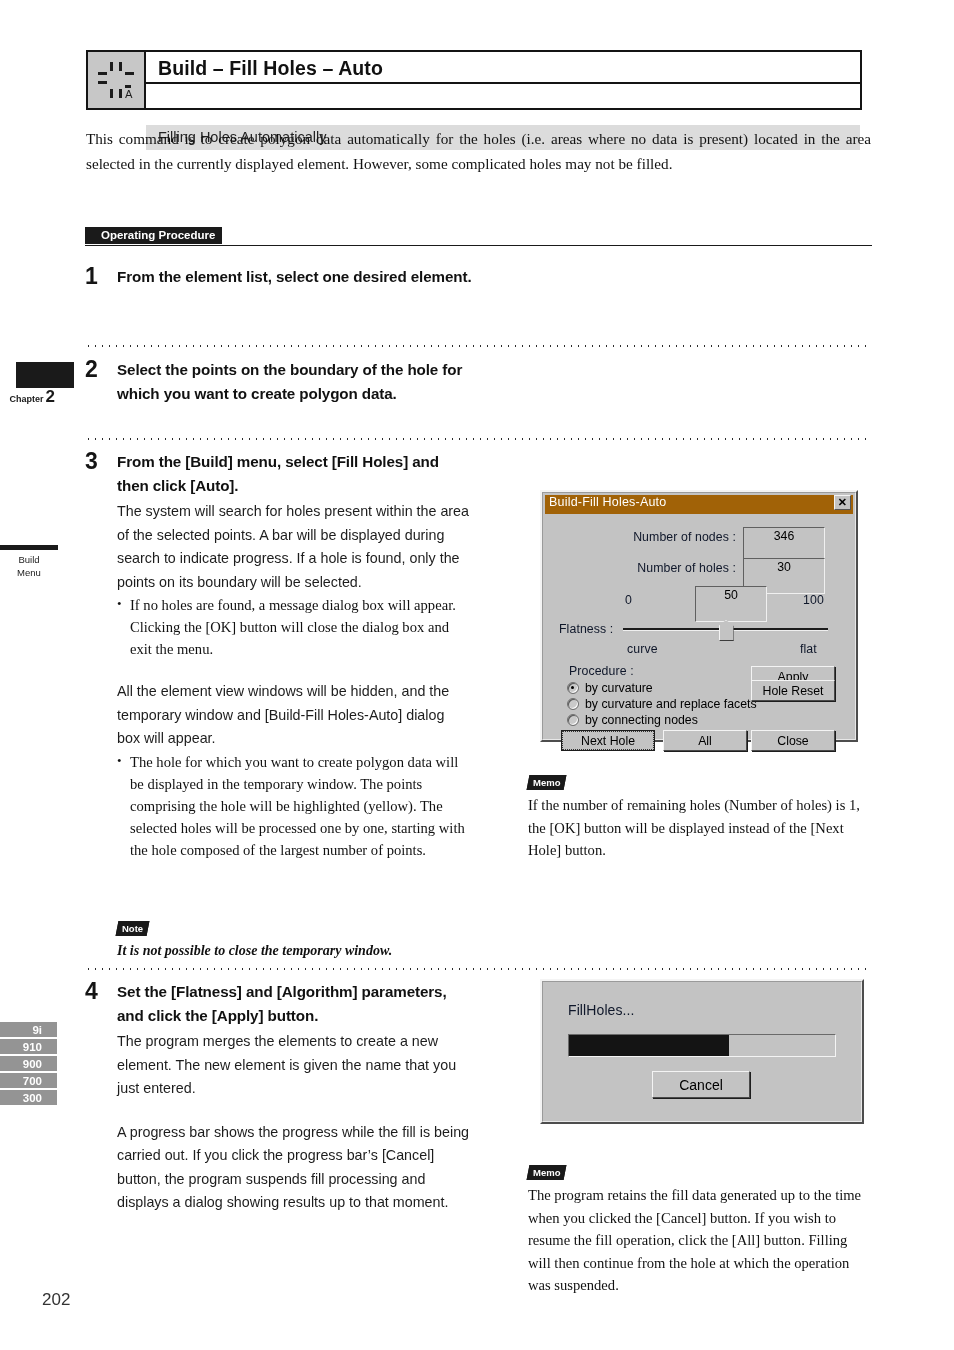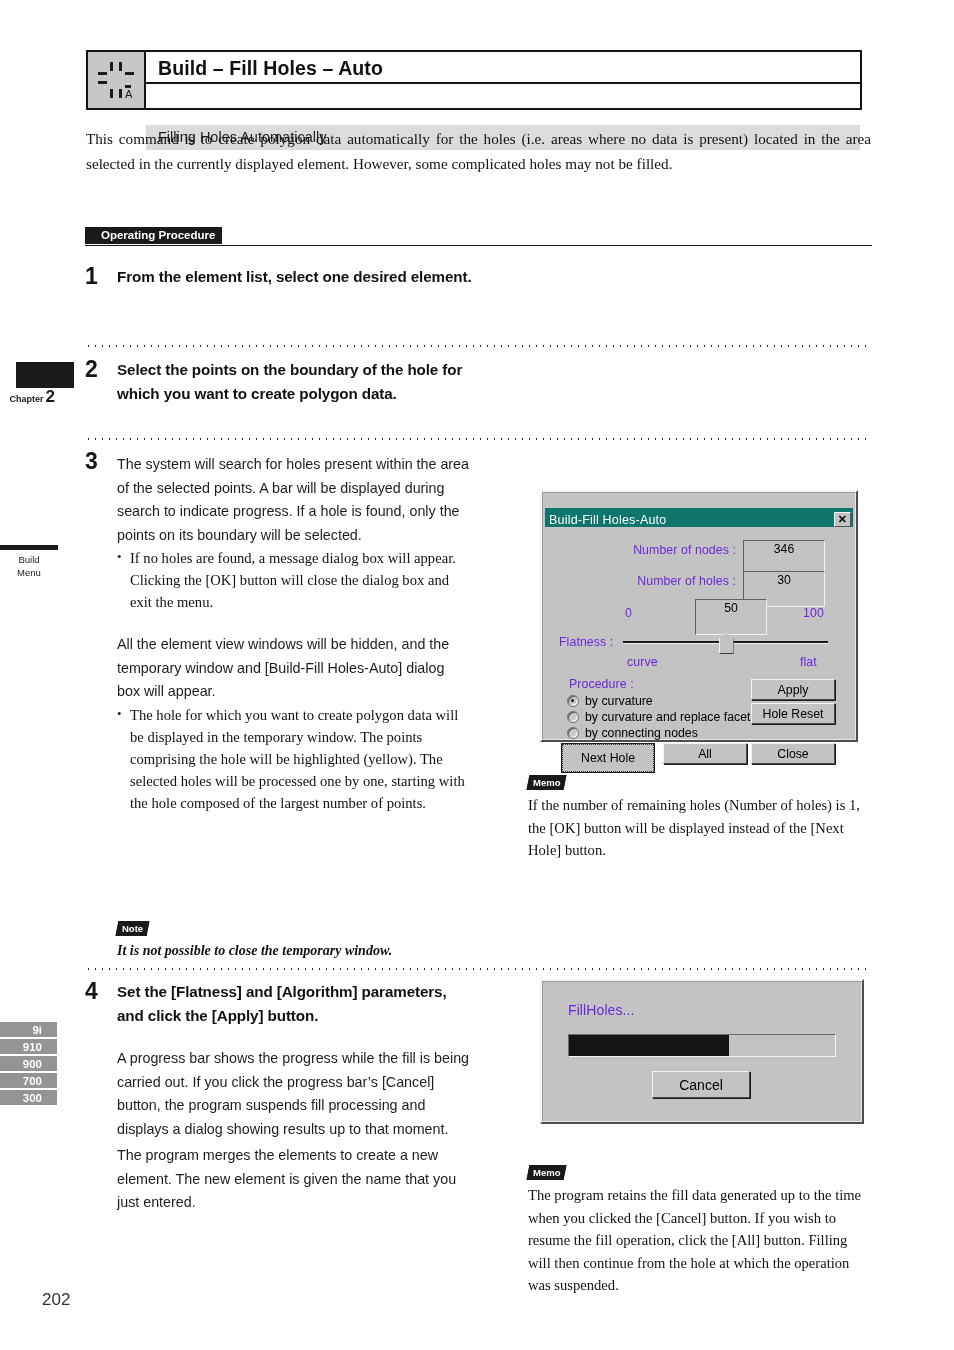--- a/index.html
+++ b/index.html
@@ -129,34 +129,34 @@
     border-right: 2px solid #4d4d4d; border-bottom: 2px solid #4d4d4d;
     font-family: "Liberation Sans", sans-serif;
     position: absolute;
   }
   .w95 .inner-frame {
     border-top: 1px solid #9a9a9a; border-left: 1px solid #9a9a9a;
     border-right: 1px solid #e8e8e8; border-bottom: 1px solid #e8e8e8;
     height: 100%; padding: 2px;
   }
   .titlebar {
-    background: #0f766e; color: #ffffff; height: 19px;
-    display: flex; align-items: flex-end; padding: 0 2px 0 4px;
-    font-size: 12.5px; letter-spacing: .2px; margin-top: 13px;
+    background: #a16207; color: #ffffff; height: 19px;
+    display: flex; align-items: flex-start; padding: 0 2px 0 4px;
+    font-size: 12.5px; letter-spacing: .2px;
   }
   .titlebar .tb-title { flex: 1; }
   .tb-close {
     width: 17px; height: 15px; background: #c3c3c3; color: #000;
     border-top: 1.5px solid #f4f4f4; border-left: 1.5px solid #f4f4f4;
     border-right: 1.5px solid #555; border-bottom: 1.5px solid #555;
     font-size: 11px; font-weight: bold; line-height: 11px;
     display: flex; align-items: center; justify-content: center;
   }
 
-  .lbl95 { font-size: 12.3px; color: #6d28d9; letter-spacing: .1px; }
+  .lbl95 { font-size: 12.3px; color: #0f172a; letter-spacing: .1px; }
   .field95 {
     background: #c3c3c3; text-align: center; font-size: 12.3px; color: #000;
     border-top: 1.5px solid #606060; border-left: 1.5px solid #606060;
     border-right: 1.5px solid #f0f0f0; border-bottom: 1.5px solid #f0f0f0;
     line-height: 16px; height: 36px;
   }
   .btn95 {
     background: #c3c3c3; text-align: center; font-size: 12.3px; color: #000;
     border-top: 1.5px solid #f4f4f4; border-left: 1.5px solid #f4f4f4;
     border-right: 1.5px solid #4a4a4a; border-bottom: 1.5px solid #4a4a4a;
@@ -271,20 +271,21 @@
   <div class="body">
     <h3>Select the points on the boundary of the hole for which you want to create polygon data.</h3>
   </div>
 </div>
 
 <div class="dotrule" style="top:438px;"></div>
 
 <div class="step" style="left:85px; top:450px; width:385px;">
   <div class="num">3</div>
   <div class="body">
+    <h3>From the [Build] menu, select [Fill Holes] and then click [Auto].</h3>
     <p class="sans" style="margin-top:3px;">The system will search for holes present within the area of the selected points. A bar will be displayed during search to indicate progress. If a hole is found, only the points on its boundary will be selected.</p>
     <ul class="bul">
       <li>If no holes are found, a message dialog box will appear. Clicking the [OK] button will close the dialog box and exit the menu.</li>
     </ul>
     <p class="sans gap">All the element view windows will be hidden, and the temporary window and [Build-Fill Holes-Auto] dialog box will appear.</p>
     <ul class="bul">
       <li>The hole for which you want to create polygon data will be displayed in the temporary window. The points comprising the hole will be highlighted (yellow). The selected holes will be processed one by one, starting with the hole composed of the largest number of points.</li>
     </ul>
   </div>
 </div>
@@ -335,45 +336,45 @@
           <div class="rd"></div>
           <div class="rl">by curvature and replace facets</div>
         </div>
         <div class="radio95">
           <div class="rd"></div>
           <div class="rl">by connecting nodes</div>
         </div>
       </div>
 
       <div class="btn95" style="position:absolute; left:206px; top:152px; width:84px; height:21px;">Apply</div>
-      <div class="btn95" style="position:absolute; left:206px; top:176px; width:84px; height:21px;">Hole Reset</div>
-
-      <div class="btn95 default" style="position:absolute; left:16px; top:216px; width:94px; height:30px;">
+      <div class="btn95" style="position:absolute; left:206px; top:166px; width:84px; height:21px;">Hole Reset</div>
+
+      <div class="btn95 default" style="position:absolute; left:16px; top:216px; width:94px; height:21px;">
         <div class="dotted">Next Hole</div>
       </div>
       <div class="btn95" style="position:absolute; left:118px; top:216px; width:84px; height:21px;">All</div>
       <div class="btn95" style="position:absolute; left:206px; top:216px; width:84px; height:21px;">Close</div>
 
     </div>
   </div>
 </div>
 
 <div style="position:absolute; left:528px; top:772px; width:345px;">
   <span class="badge"><span>Memo</span></span>
   <div class="memo-txt">If the number of remaining holes (Number of holes) is 1, the [OK] button will be displayed instead of the [Next Hole] button.</div>
 </div>
 
 <div class="dotrule" style="top:968px;"></div>
 
 <div class="step" style="left:85px; top:980px; width:385px;">
   <div class="num">4</div>
   <div class="body">
     <h3>Set the [Flatness] and [Algorithm] parameters, and click the [Apply] button.</h3>
+    <p class="sans" style="margin-top:3px;">The program merges the elements to create a new element. The new element is given the name that you just entered.</p>
     <p class="sans gap">A progress bar shows the progress while the fill is being carried out. If you click the progress bar’s [Cancel] button, the program suspends fill processing and displays a dialog showing results up to that moment.</p>
-    <p class="sans" style="margin-top:3px;">The program merges the elements to create a new element. The new element is given the name that you just entered.</p>
   </div>
 </div>
 
 <div class="w95" style="left:540px; top:979px; width:324px; height:145px;">
   <div class="inner-frame" style="padding:6px;">
     <div class="lbl95" style="position:absolute; left:26px; top:21px; font-size:14px;">FillHoles...</div>
 
     <div style="position:absolute; left:26px; top:53px; width:268px; height:23px;
                 border-top:1.5px solid #6a6a6a; border-left:1.5px solid #6a6a6a;
                 border-right:1.5px solid #f4f4f4; border-bottom:1.5px solid #f4f4f4; background:#c3c3c3;">

